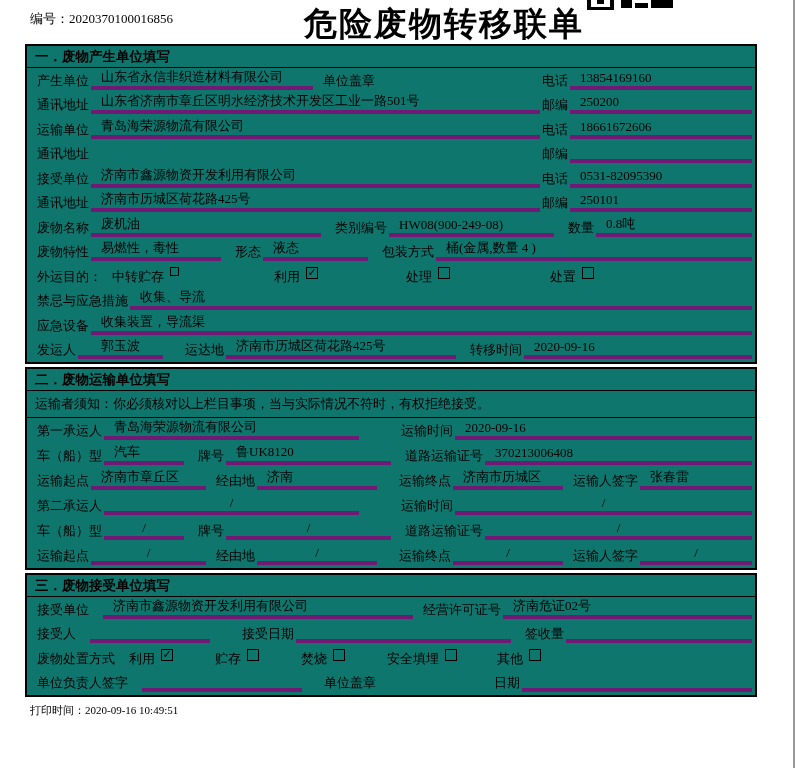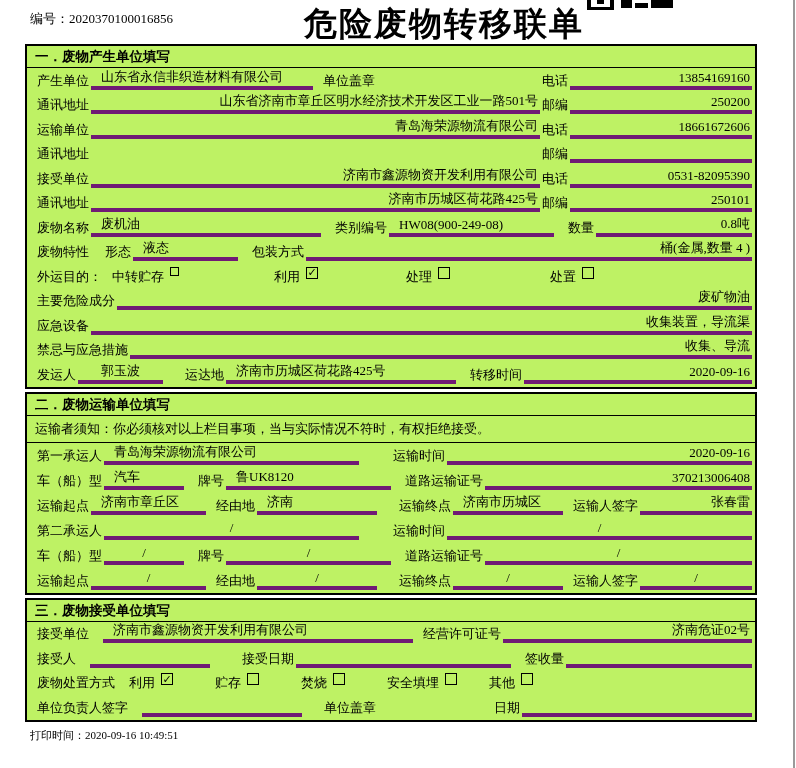--- a/index.html
+++ b/index.html
@@ -15,45 +15,45 @@
   .qr-frag .qb { position:absolute; left:34px; top:0; width:11px; height:8px; background:#000; }
   .qr-frag .qc { position:absolute; left:48px; top:3px; width:13px; height:5px; background:#000; }
   .qr-frag .qd { position:absolute; left:64px; top:0; width:22px; height:8px; background:#000; }
 
   .doc-head { position:relative; height:44px; }
   .doc-no { position:absolute; left:30px; top:10px; font-size:13px; }
   .doc-no b { font-weight:normal; font-family:"Liberation Serif",serif; }
   .doc-title { position:absolute; left:0; width:100%; top:2px; text-align:center; padding-left:92px;
                font-weight:bold; font-size:33px; letter-spacing:2px; font-family:"Liberation Serif","DejaVu Serif",serif; }
 
-  .box { margin-left:25px; width:732px; border:2px solid #000; background:#bef264; }
+  .box { margin-left:25px; width:732px; border:2px solid #000; background:#0f766e; }
   .box + .box { margin-top:3px; }
   .sec-h { height:22px; line-height:21px; border-bottom:1px solid #000; font-weight:bold; padding-left:8px; font-size:13.5px; }
   .notice { height:27px; line-height:26px; border-bottom:1px solid #000; padding-left:8px; }
 
   .row { display:flex; align-items:flex-end; padding:0 3px 3px 8px; }
   .s1 .row { height:24.5px; }
   .s2 .row { height:25px; }
   .s3 .row { height:24.5px; }
 
   .lbl { white-space:nowrap; padding:0 2px 0 2px; flex:0 0 auto; }
   .fill { border-bottom:4px solid #701a75; padding:0 2px 0 10px; white-space:nowrap; min-height:17px; flex:0 0 auto; }
-  .g1 { flex:1 1 auto;text-align:right; }
+  .g1 { flex:1 1 auto; }
   .sp { flex:1 1 auto; }
   .ctr { text-align:center; padding-left:2px; }
 
   .leftpart { flex:1 1 auto; display:flex; align-items:flex-end; }
   .rightcol { flex:0 0 212px; display:flex; align-items:flex-end; }
 
   .w80{width:80px}.w85{width:85px}.w105{width:105px}.w110{width:110px}.w115{width:115px}
   .w120{width:120px}.w130{width:130px}.w160{width:160px}.w165{width:165px}.w215{width:215px}.w222{width:222px}.w230{width:230px}.w255{width:255px}
   .w310{width:310px}
 
   .ml8{margin-left:8px}.ml12{margin-left:12px}.ml20{margin-left:20px}.ml30{margin-left:30px}
-  .ml40{margin-left:32px}.ml42{margin-left:42px}
+  .ml40{margin-left:40px}.ml42{margin-left:42px}
   .ml88{margin-left:88px}.ml95{margin-left:95px}.ml100{margin-left:100px}
 
   .opt { display:inline-flex; align-items:flex-start; white-space:nowrap; }
   .cb { display:inline-flex; align-items:center; justify-content:center;
         width:12px; height:12px; border:1.5px solid #000; margin-left:6px;
         font-size:11px; line-height:1; position:relative; top:-1px; }
   .cb.small { width:9px; height:9px; border-width:1px; }
 
   .foot { margin:6px 0 16px 30px; font-size:11px; }
 </style>
@@ -147,20 +147,21 @@
     <span class="lbl">废物名称</span>
     <span class="fill w230">废机油</span>
     <span class="lbl ml12">类别编号</span>
     <span class="fill w165">HW08(900-249-08)</span>
     <span class="lbl ml12">数量</span>
     <span class="fill g1">0.8吨</span>
   </div>
 
   <div class="row">
     <span class="lbl">废物特性</span>
+    <span class="fill w130">易燃性，毒性</span>
     <span class="lbl ml12">形态</span>
     <span class="fill w105">液态</span>
     <span class="lbl ml12">包装方式</span>
     <span class="fill g1">桶(金属,数量 4 )</span>
   </div>
 
   <div class="row">
     <span class="lbl">外运目的：</span>
     <span class="opt ml8">
       <span>中转贮存</span>
@@ -173,33 +174,29 @@
     <span class="opt ml88">
       <span>处理</span>
       <span class="cb"></span>
     </span>
     <span class="opt ml100">
       <span>处置</span>
       <span class="cb"></span>
     </span>
   </div>
 
-  <div class="row">
-    <span class="lbl">主要危险成分</span>
-    <span class="fill g1">废矿物油</span>
+
+  <div class="row">
+    <span class="lbl">禁忌与应急措施</span>
+    <span class="fill g1">收集、导流</span>
   </div>
 
   <div class="row">
     <span class="lbl">应急设备</span>
     <span class="fill g1">收集装置，导流渠</span>
-  </div>
-
-  <div class="row">
-    <span class="lbl">禁忌与应急措施</span>
-    <span class="fill g1">收集、导流</span>
   </div>
 
   <div class="row">
     <span class="lbl">发运人</span>
     <span class="fill w85 ctr">郭玉波</span>
     <span class="lbl ml20">运达地</span>
     <span class="fill w230">济南市历城区荷花路425号</span>
     <span class="lbl ml12">转移时间</span>
     <span class="fill g1">2020-09-16</span>
   </div>

